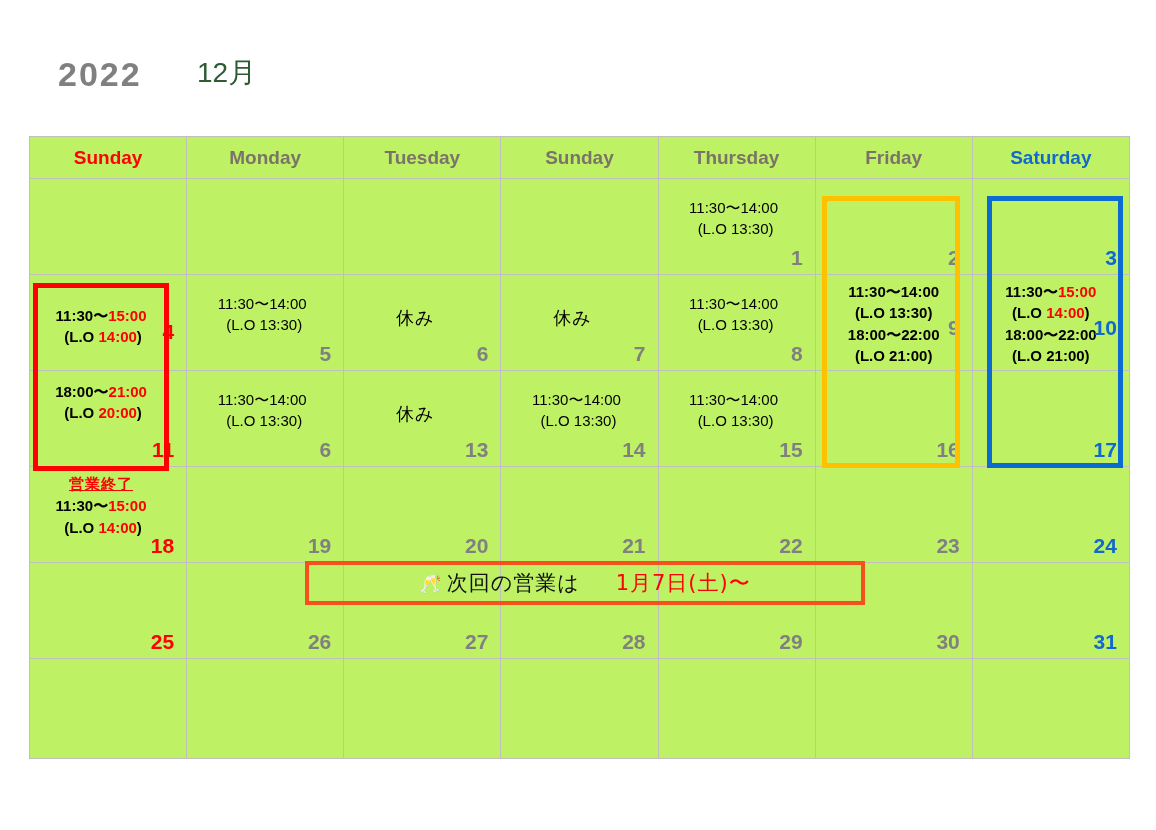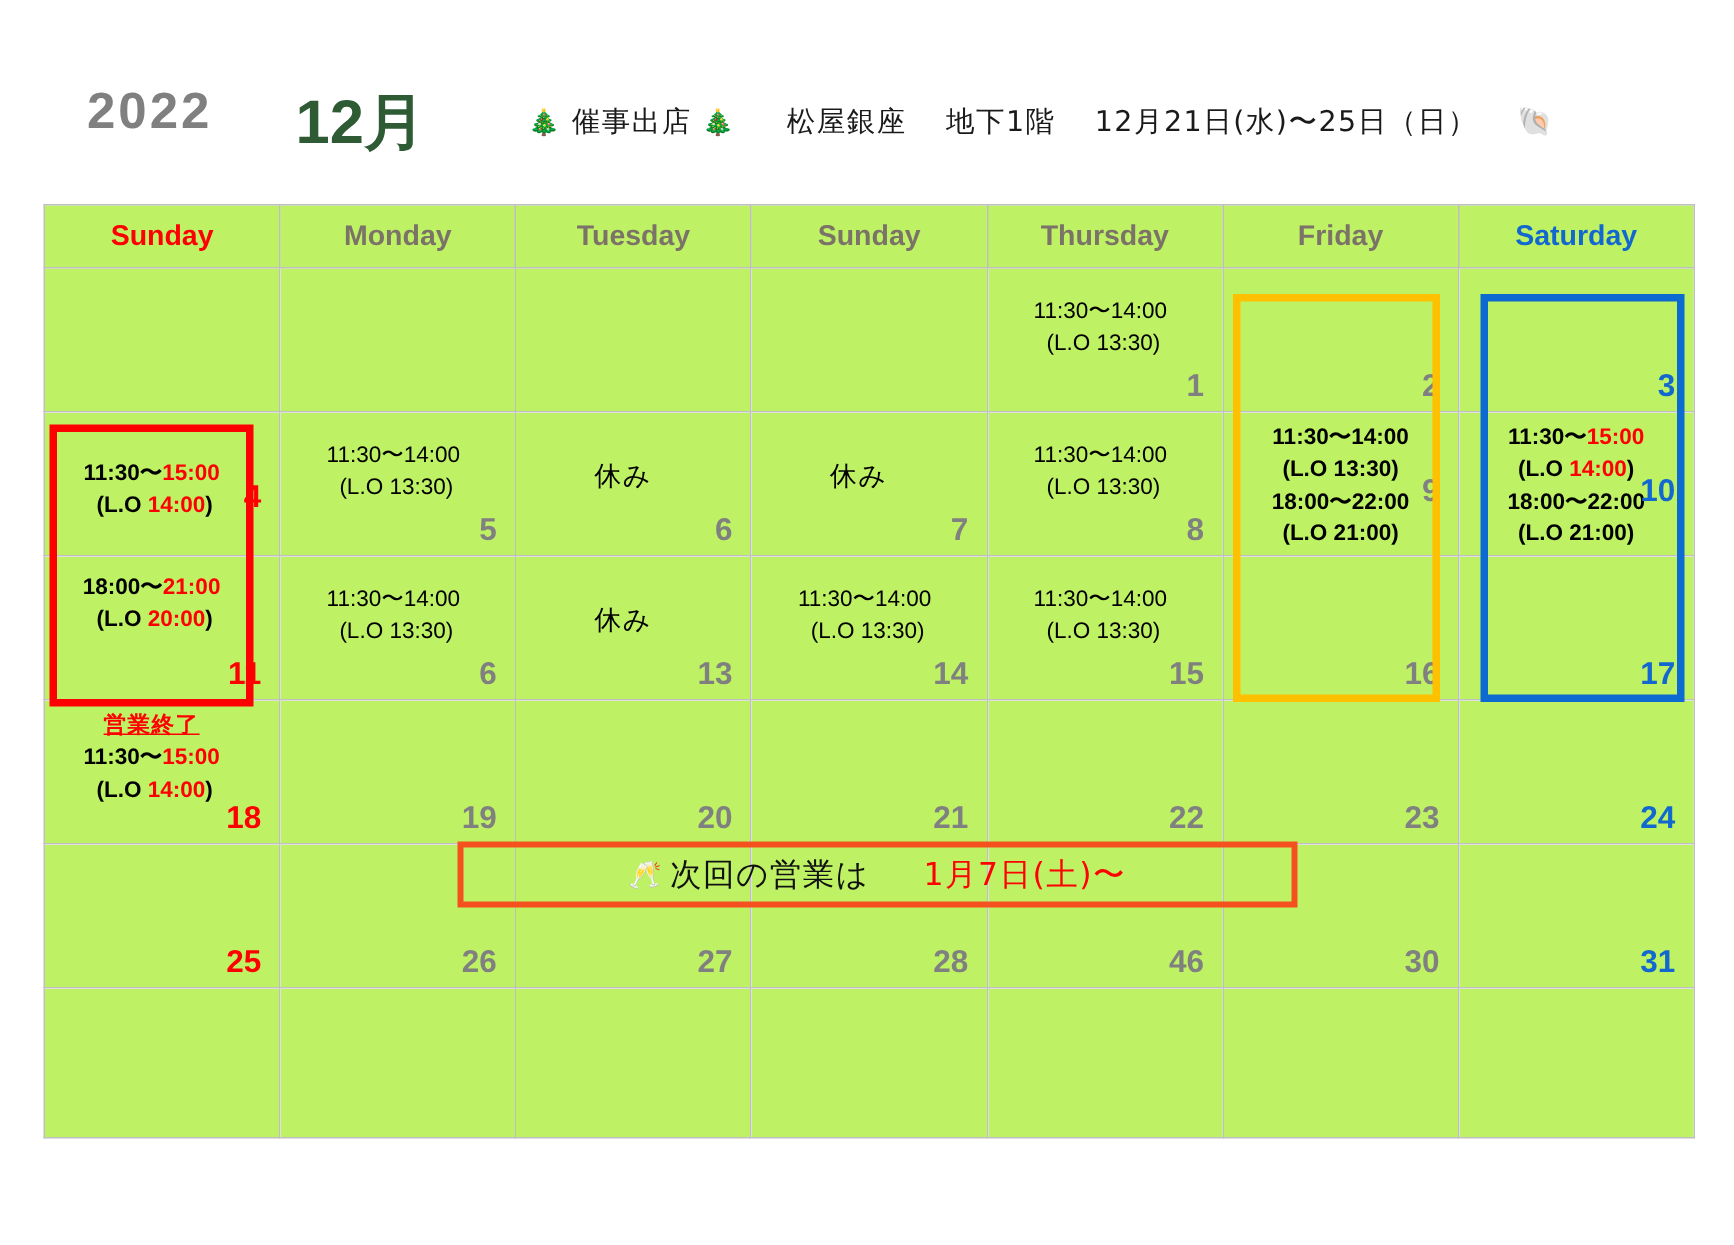--- a/index.html
+++ b/index.html
@@ -20,21 +20,21 @@
   .hdr-year {
     position: absolute;
     left: 58px; top: 55px;
     font-size: 34px; font-weight: bold;
     color: #808080;
     letter-spacing: 2px;
   }
   .hdr-month {
     position: absolute;
     left: 197px; top: 54px;
-    font-size: 41px; font-weight: bold;
+    font-size: 28px; font-weight: normal;
     color: #2e5b34;
     letter-spacing: 0px;
   }
   .hdr-note {
     position: absolute;
     left: 352px; top: 68px;
     font-size: 19px;
     color: #1a1a1a;
     white-space: nowrap;
     font-family: "DejaVu Sans", "Liberation Sans", sans-serif;
@@ -148,33 +148,20 @@
   }
   .banner .glass { font-size: 18px; margin-right: 4px; }
   .banner .next-date { color: #ff0000; margin-left: 36px; }
 </style>
 </head>
 <body>
 
 <div class="header">
   <div class="hdr-year">2022</div>
   <div class="hdr-month">12月</div>
-  <div class="hdr-note">
-    <span class="tree">🎄</span>
-    <span>催事出店</span>
-    <span class="tree">🎄</span>
-    <span class="sp2"></span>
-    <span>松屋銀座</span>
-    <span class="sp"></span>
-    <span>地下1階</span>
-    <span class="sp"></span>
-    <span>12月21日(水)〜25日（日）</span>
-    <span class="sp"></span>
-    <span>🐚</span>
-  </div>
 </div>
 
 <table class="cal">
   <colgroup>
     <col>
       <col>
       <col>
       <col>
       <col>
       <col>
@@ -346,21 +333,21 @@
       <td class="day">
         <div class="daynum">26</div>
       </td>
       <td class="day">
         <div class="daynum">27</div>
       </td>
       <td class="day">
         <div class="daynum">28</div>
       </td>
       <td class="day">
-        <div class="daynum">46</div>
+        <div class="daynum">29</div>
       </td>
       <td class="day">
         <div class="daynum">30</div>
       </td>
       <td class="day">
         <div class="daynum sat">31</div>
       </td>
     </tr>
 
     <tr>

